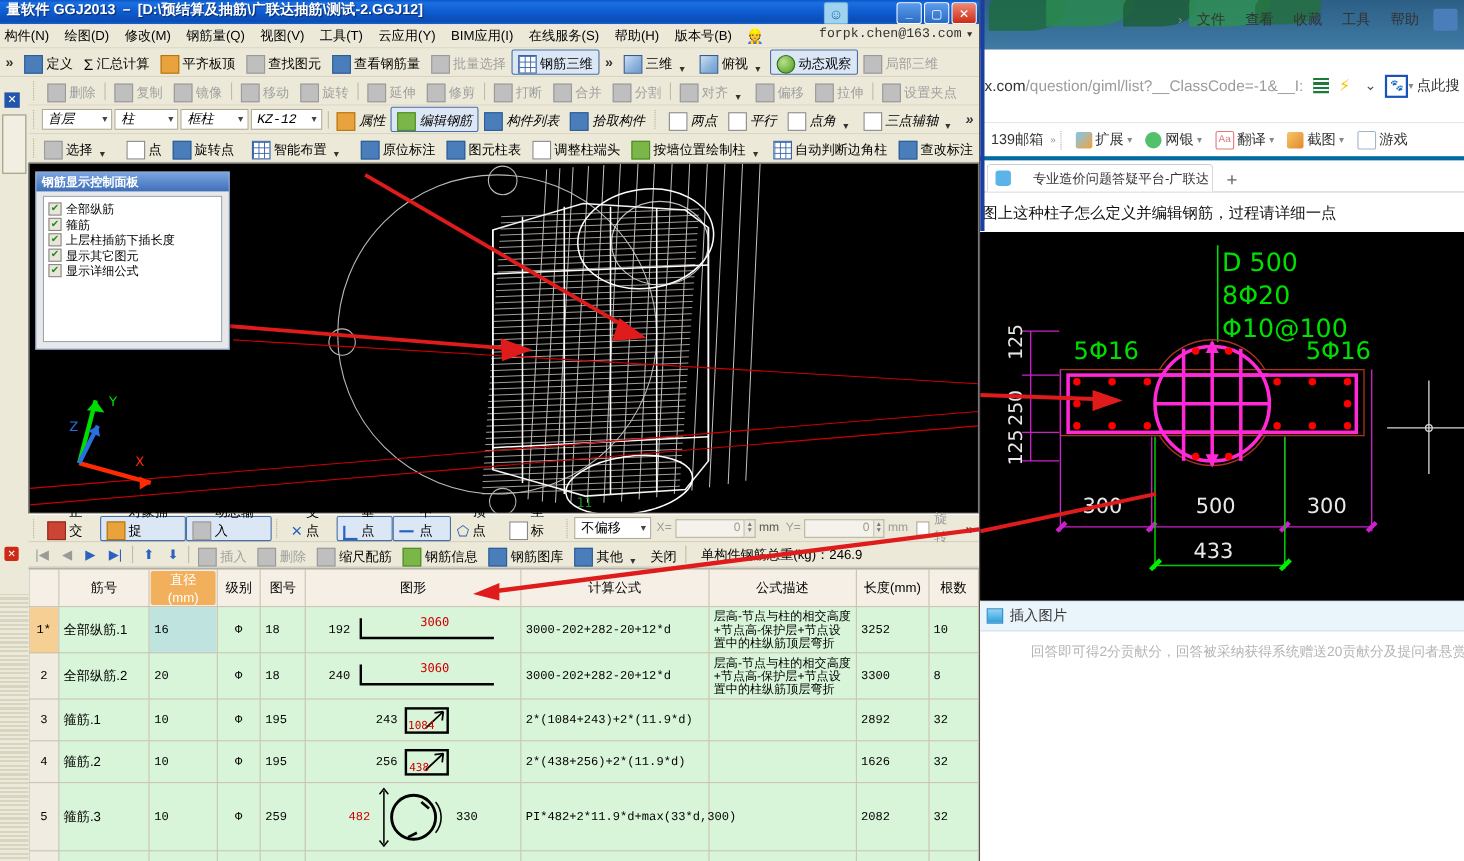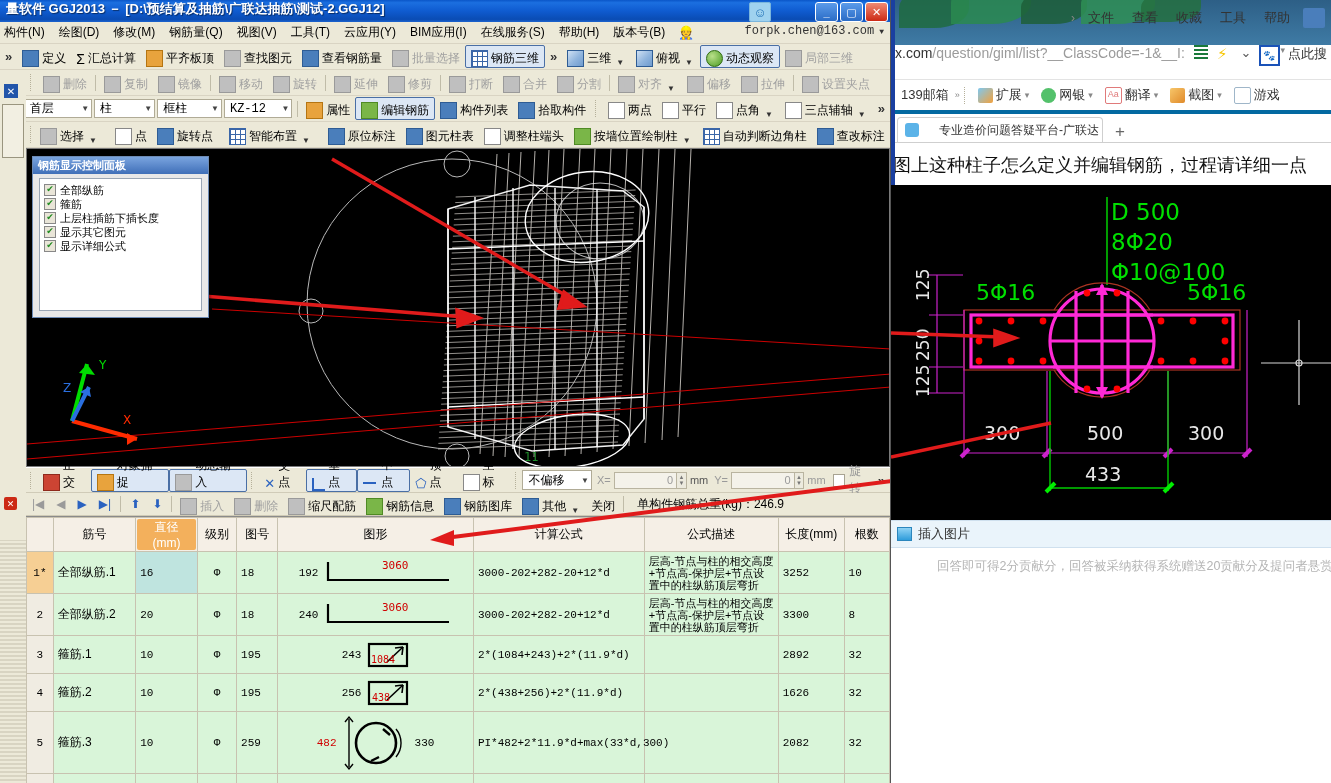--- a/index.html
+++ b/index.html
@@ -121,21 +121,21 @@
 
   
   .browser{position:absolute;left:891px;top:0;width:440px;height:783px;background:#fff;overflow:hidden;}
   .bwall{height:45px;background:linear-gradient(180deg,#2d5f86,#3f7ba5);position:relative;overflow:hidden;}
   .bwall .leaf{position:absolute;background:#2f7a4d;border-radius:50% 0 50% 0;opacity:.85;}
   .bmenu{position:absolute;right:0;top:14px;display:flex;align-items:center;gap:0;}
   .bmenu .bm{padding:0 9px;font-size:13px;color:#333;}
   .bmenu .bmchev{font-size:12px;color:#888;padding:0 4px;}
   .bm-ico{width:22px;height:20px;background:#4a7ebb;border-radius:2px;margin-left:4px;}
 
-  .addrbar{height:34px;background:#fff;border-bottom:1px solid #e3e3e3;display:flex;align-items:flex-start;padding:0 4px;}
+  .addrbar{height:34px;background:#fff;border-bottom:1px solid #e3e3e3;display:flex;align-items:center;padding:16px 4px;}
   .url{flex:1;font-size:14px;color:#9b9b9b;white-space:nowrap;overflow:hidden;
        font-family:"Liberation Sans",sans-serif;}
   .url b{color:#333;font-weight:normal;}
   .qricon{width:14px;height:14px;background:
      repeating-linear-gradient(0deg,#1a7a3a 0 2px,#fff 2px 4px),#1a7a3a;margin:0 4px;}
   .bolt{color:#f7c600;font-size:15px;margin:0 5px;}
   .vchev{color:#555;font-size:13px;margin:0 8px;}
   .pawbox{width:17px;height:17px;border:2px solid #1a52b8;background:#fff;display:flex;align-items:center;
           justify-content:center;font-size:10px;color:#1a52b8;}
   .searchhint{font-size:13px;color:#333;margin-left:3px;white-space:nowrap;}
@@ -147,21 +147,21 @@
   .sqico{width:15px;height:15px;border-radius:2px;}
 
   .tabbar{height:28px;background:#fff;display:flex;align-items:flex-end;padding-left:6px;border-bottom:1px solid #cfcfcf;}
   .tab{height:24px;border:1px solid #cfcfcf;border-bottom:none;border-radius:4px 4px 0 0;background:#fff;
        display:flex;align-items:center;padding:0 7px;gap:20px;font-size:12px;color:#333;max-width:190px;
        white-space:nowrap;overflow:hidden;}
   .tab .favicon{width:14px;height:14px;background:#5bb3e8;border-radius:3px;flex:0 0 auto;}
   .tab .x{color:#888;font-size:12px;margin-left:3px;}
   .newtab{font-size:17px;color:#666;padding:0 12px;}
 
-  .qtext{padding:10px 6px 8px 2px;font-size:18px;color:#111;white-space:nowrap;}
+  .qtext{padding:10px 6px 8px 2px;font-size:14px;color:#111;white-space:nowrap;}
   .bluerail{position:absolute;left:0;top:45px;width:4px;height:180px;background:#1a3fa0;}
   .cadwrap{position:relative;width:440px;height:335px;overflow:hidden;background:#000;}
 
   .ansbar{height:26px;background:#eaf4fb;border-top:1px solid #cfe0ee;border-bottom:1px solid #cfe0ee;
           display:flex;align-items:center;padding:0 6px;gap:6px;font-size:13px;color:#333;}
   .ansico{width:13px;height:12px;background:linear-gradient(180deg,#8fd3f5,#2f9ddb);border:1px solid #2b86bd;}
   .anshint{padding:10px 6px;font-size:12.5px;color:#b4b4b4;white-space:nowrap;margin-left:40px;}
 
   .redarrow{position:absolute;pointer-events:none;}
 </style>
@@ -309,21 +309,21 @@
       <span class="ic ic-gray"></span>
       <span>拉伸</span>
     </div>
     <div class="sep"></div>
     <div class="tbitem dis">
       <span class="ic ic-gray"></span>
       <span>设置夹点</span>
     </div>
   </div>
 
-  <div class="tbrow" style="padding-left:12px;">
+  <div class="tbrow" style="padding-left:26px;font-style:italic;">
     <div class="dotsep"></div>
     <div class="dropbox" style="width:66px">
       <span>首层</span>
       <span class="dc">▼</span>
     </div>
     <div class="dropbox" style="width:58px">
       <span>柱</span>
       <span class="dc">▼</span>
     </div>
     <div class="dropbox" style="width:62px">

